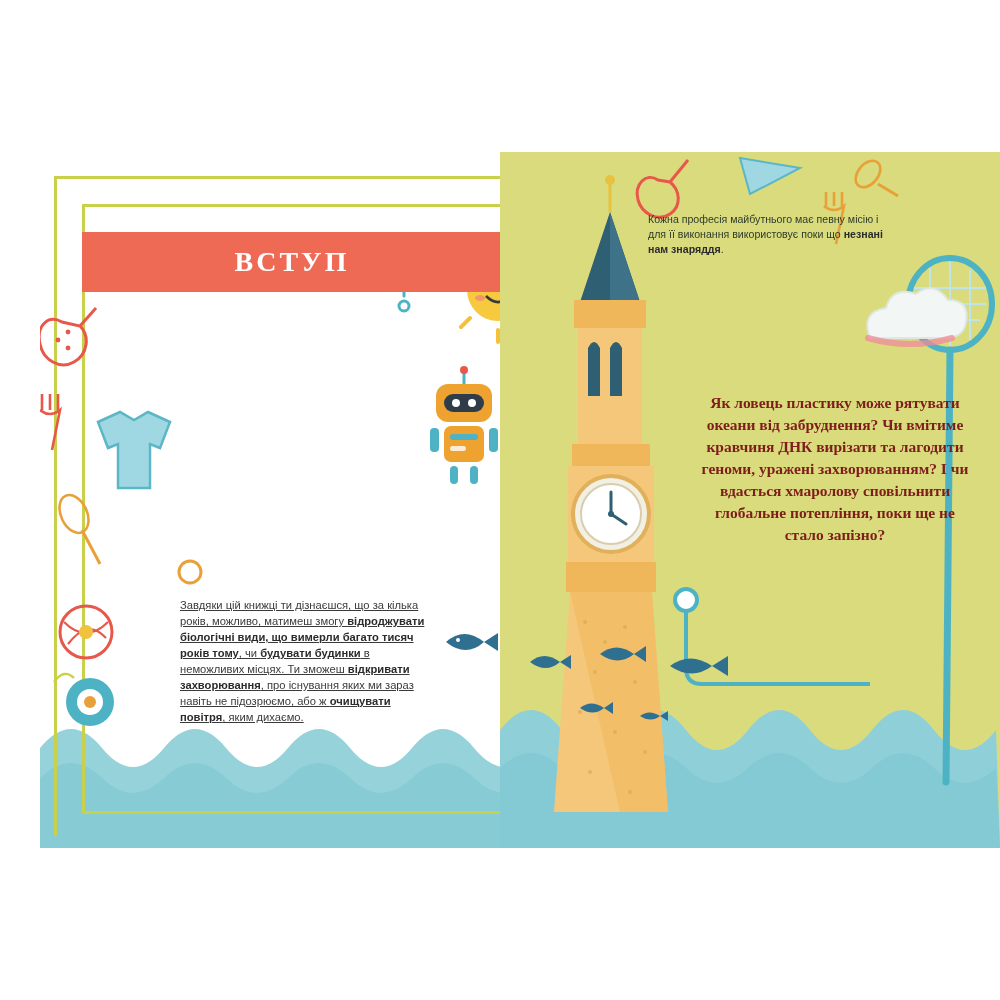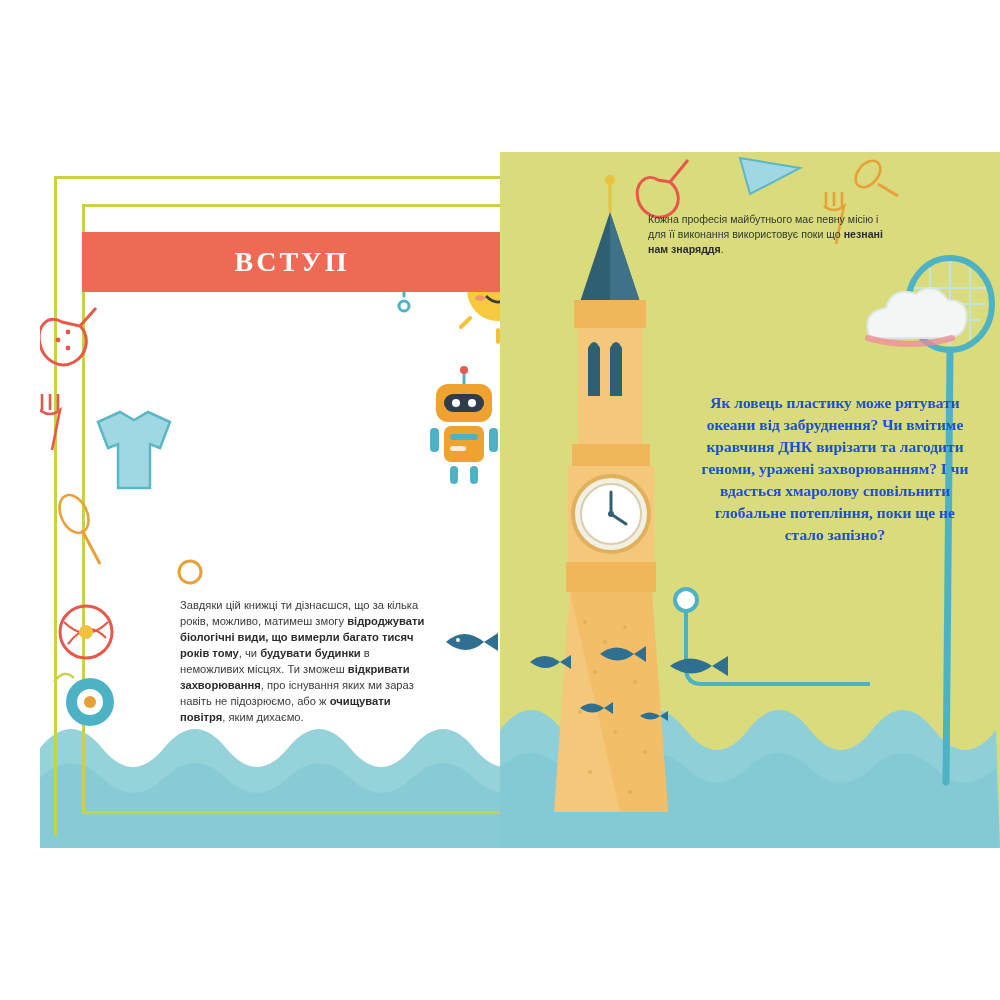--- a/index.html
+++ b/index.html
@@ -76,21 +76,21 @@
     letter-spacing: 3px;
   }
   .body-text {
     position: absolute;
     color: #3a3a3a;
     font-size: 11.2px;
     line-height: 16px;
     font-family: "Liberation Sans", sans-serif;
   }
   .para1 { left: 165px; top: 170px; width: 225px; }
-  .para3 { left: 140px; top: 445px; width: 250px; }
+  .para3 { left: 140px; top: 445px; width: 250px; text-decoration: underline; }
   .pullquote {
     position: absolute;
     left: 150px;
     top: 278px;
     width: 235px;
     text-align: center;
     font-family: "Liberation Serif", serif;
     font-weight: bold;
     font-size: 16.5px;
     line-height: 23px;
@@ -120,21 +120,21 @@
   .right-pull {
     position: absolute;
     left: 200px;
     top: 240px;
     width: 270px;
     text-align: center;
     font-family: "Liberation Serif", serif;
     font-weight: bold;
     font-size: 15.5px;
     line-height: 22px;
-    color: #1d4ed8;
+    color: #7f1d1d;
   }
 </style>
 </head>
 <body>
 
 <div class="spread">
 
   <div class="page-left">
 
     <svg width="500" height="696" style="position:absolute;left:0;top:0">

